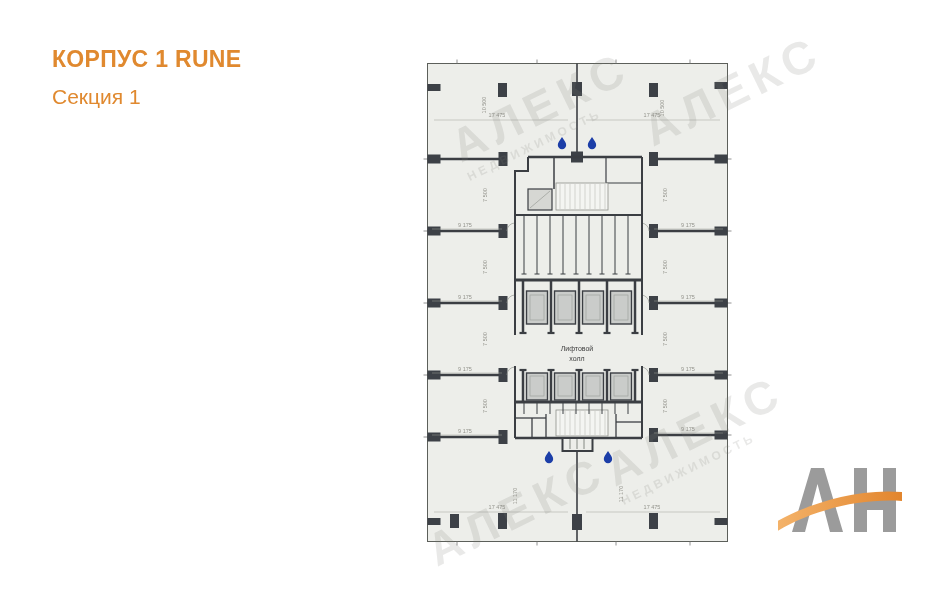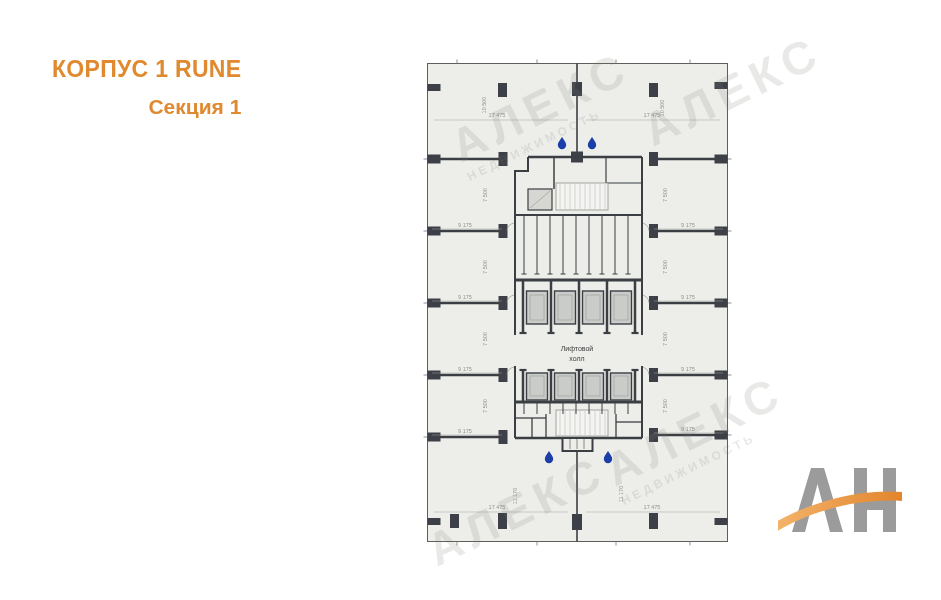--- a/index.html
+++ b/index.html
@@ -1,22 +1,22 @@
 <!DOCTYPE html>
 <html><head>
 <meta charset="utf-8">
 <style>
   html,body{margin:0;padding:0;}
   body{
     width:941px;height:600px;position:relative;background:#ffffff;
     font-family:"Liberation Sans",sans-serif;overflow:hidden;
   }
-  .title-block{position:absolute;left:52px;top:56px;z-index:5;text-align:right;}
+  .title-block{position:absolute;left:52px;top:46px;z-index:5;}
   .title-main{font-size:23px;font-weight:bold;color:#e0892f;letter-spacing:0.3px;margin:0 0 9px 0;}
-  .title-section{font-size:21px;font-weight:bold;color:#e0892f;margin:12px 0 6px 0;}
+  .title-section{font-size:21px;font-weight:normal;color:#e0892f;margin:12px 0 6px 0;}
   .title-floors{font-size:17px;font-weight:bold;color:#111111;margin:0;}
   .plan-wrap{position:absolute;left:420px;top:58px;width:315px;height:490px;z-index:1;}
   .plan-wrap svg{overflow:visible;display:block;}
   .wm{
     position:absolute;z-index:2;pointer-events:none;color:rgba(124,124,117,0.17);
     transform-origin:0 0;transform:rotate(-26deg);white-space:nowrap;font-weight:bold;
   }
   .wm .wm-big{font-size:46px;letter-spacing:7px;line-height:1;display:block;}
   .wm .wm-small{font-size:12px;letter-spacing:3.5px;line-height:1;display:block;margin-top:3px;}
   .wm1{left:444px;top:128px;}

